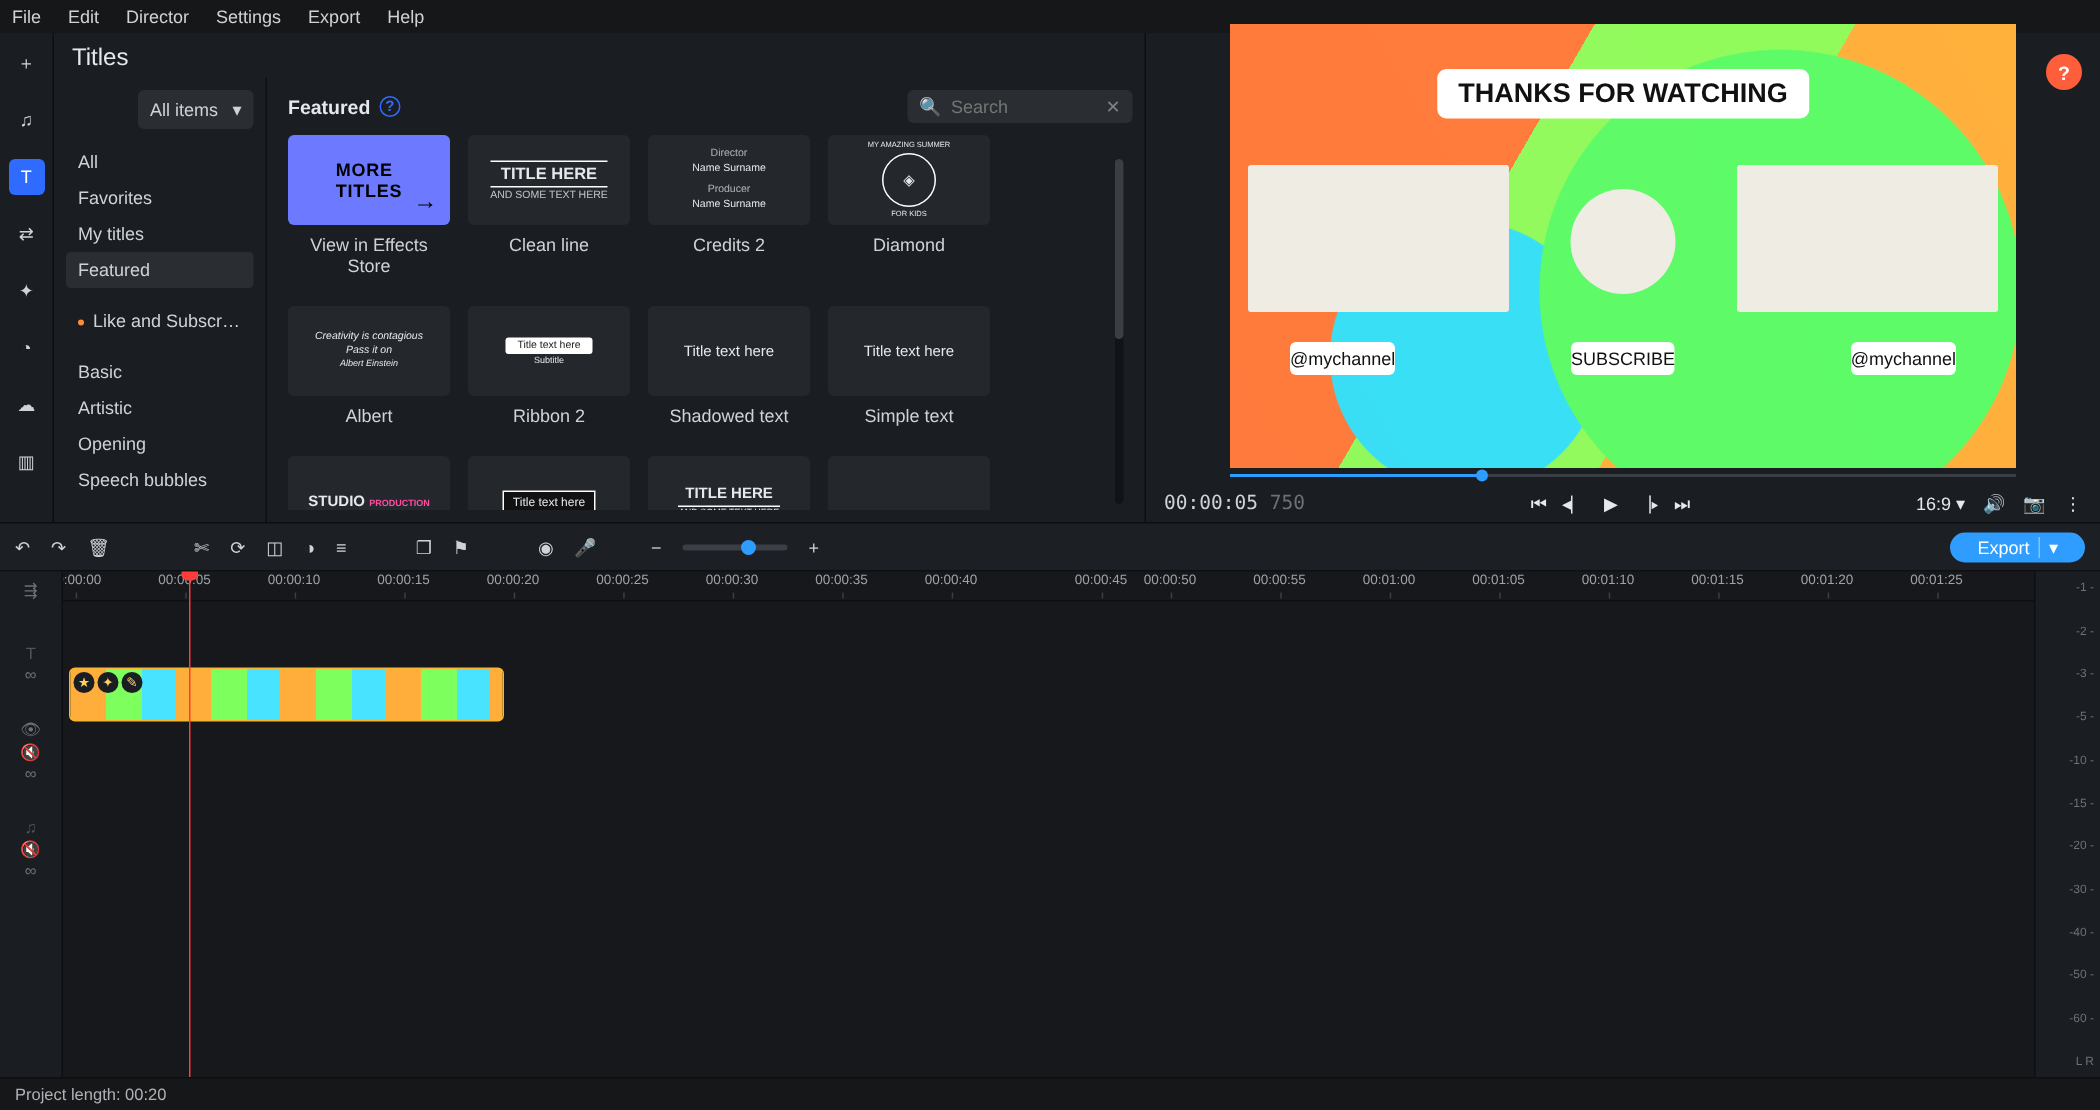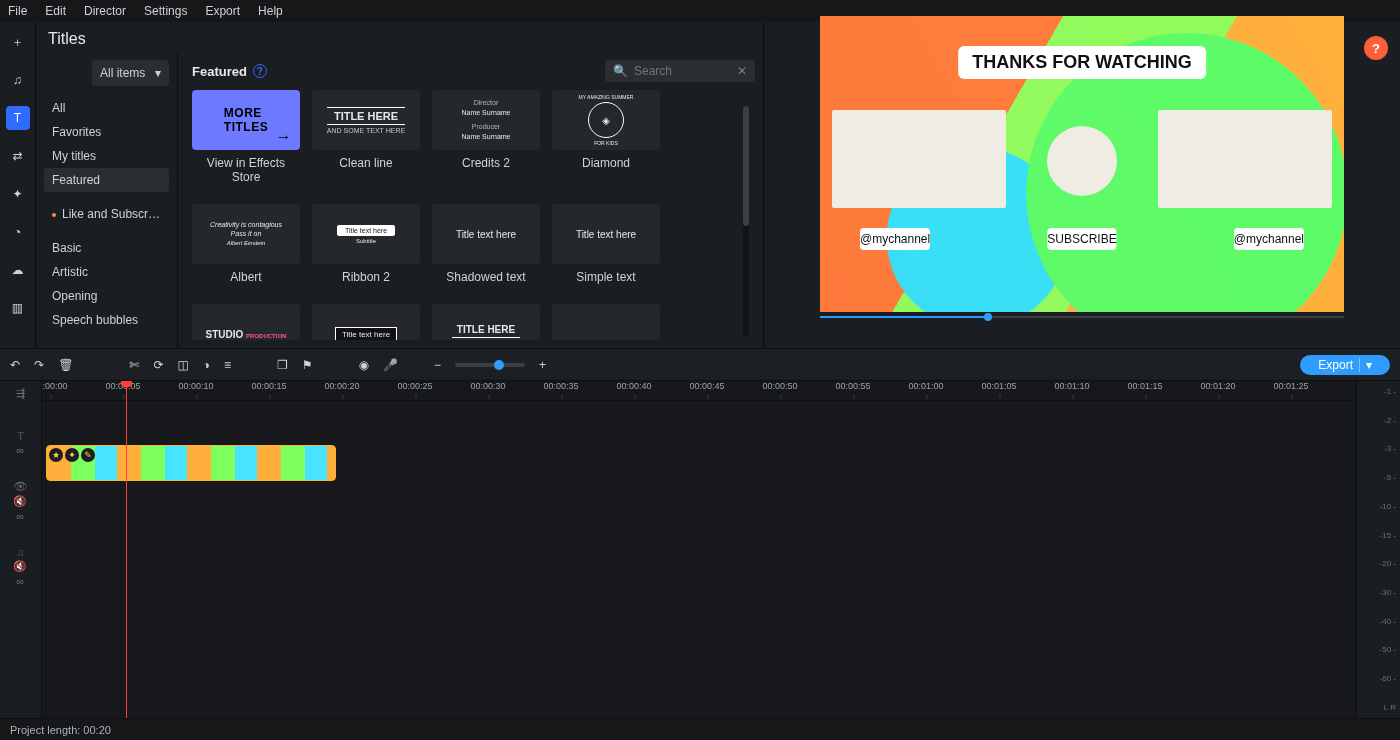--- a/index.html
+++ b/index.html
@@ -259,20 +259,38 @@
       <div class="ph right"></div>
       <div class="sub-pill l">@mychannel</div>
       <div class="sub-pill c">SUBSCRIBE</div>
       <div class="sub-pill r">@mychannel</div>
     </div>
     <div class="preview-seek">
       <div class="seek-track"></div>
         <div class="seek-fill"></div>
         <div class="seek-knob"></div>
     </div>
+    <div class="preview-controls">
+      <div class="timecode">
+        <span>00:00:05</span> <span class="ms">750</span>
+      </div>
+      <div class="play-cluster">
+        <span>⏮</span>
+        <span>◂⎸</span>
+        <span>▶</span>
+        <span>⎹▸</span>
+        <span>⏭</span>
+      </div>
+      <div class="right-ctrl">
+        <span><span>16:9</span> ▾</span>
+        <span>🔊</span>
+        <span>📷</span>
+        <span>⋮</span>
+      </div>
+    </div>
   </div>
 </div>
 
 <div class="toolbar2">
   <div class="grp">
     <span>↶</span>
     <span>↷</span>
     <span>🗑</span>
   </div>
   <div class="grp" style="margin-left:40px">
@@ -331,21 +349,21 @@
     <div class="ruler" id="ruler">
         <div class="tick" style="left: 8px;">00:00:00</div>
         <div class="tick" style="left: 81px;">00:00:05</div>
         <div class="tick" style="left: 154px;">00:00:10</div>
         <div class="tick" style="left: 227px;">00:00:15</div>
         <div class="tick" style="left: 300px;">00:00:20</div>
         <div class="tick" style="left: 373px;">00:00:25</div>
         <div class="tick" style="left: 446px;">00:00:30</div>
         <div class="tick" style="left: 519px;">00:00:35</div>
         <div class="tick" style="left: 592px;">00:00:40</div>
-        <div class="tick" style="left: 665px;">00:00:45</div>
+        <div class="tick" style="left: 692px;">00:00:45</div>
         <div class="tick" style="left: 738px;">00:00:50</div>
         <div class="tick" style="left: 811px;">00:00:55</div>
         <div class="tick" style="left: 884px;">00:01:00</div>
         <div class="tick" style="left: 957px;">00:01:05</div>
         <div class="tick" style="left: 1030px;">00:01:10</div>
         <div class="tick" style="left: 1103px;">00:01:15</div>
         <div class="tick" style="left: 1176px;">00:01:20</div>
         <div class="tick" style="left: 1249px;">00:01:25</div>
       </div>
     <div class="playhead"></div>

